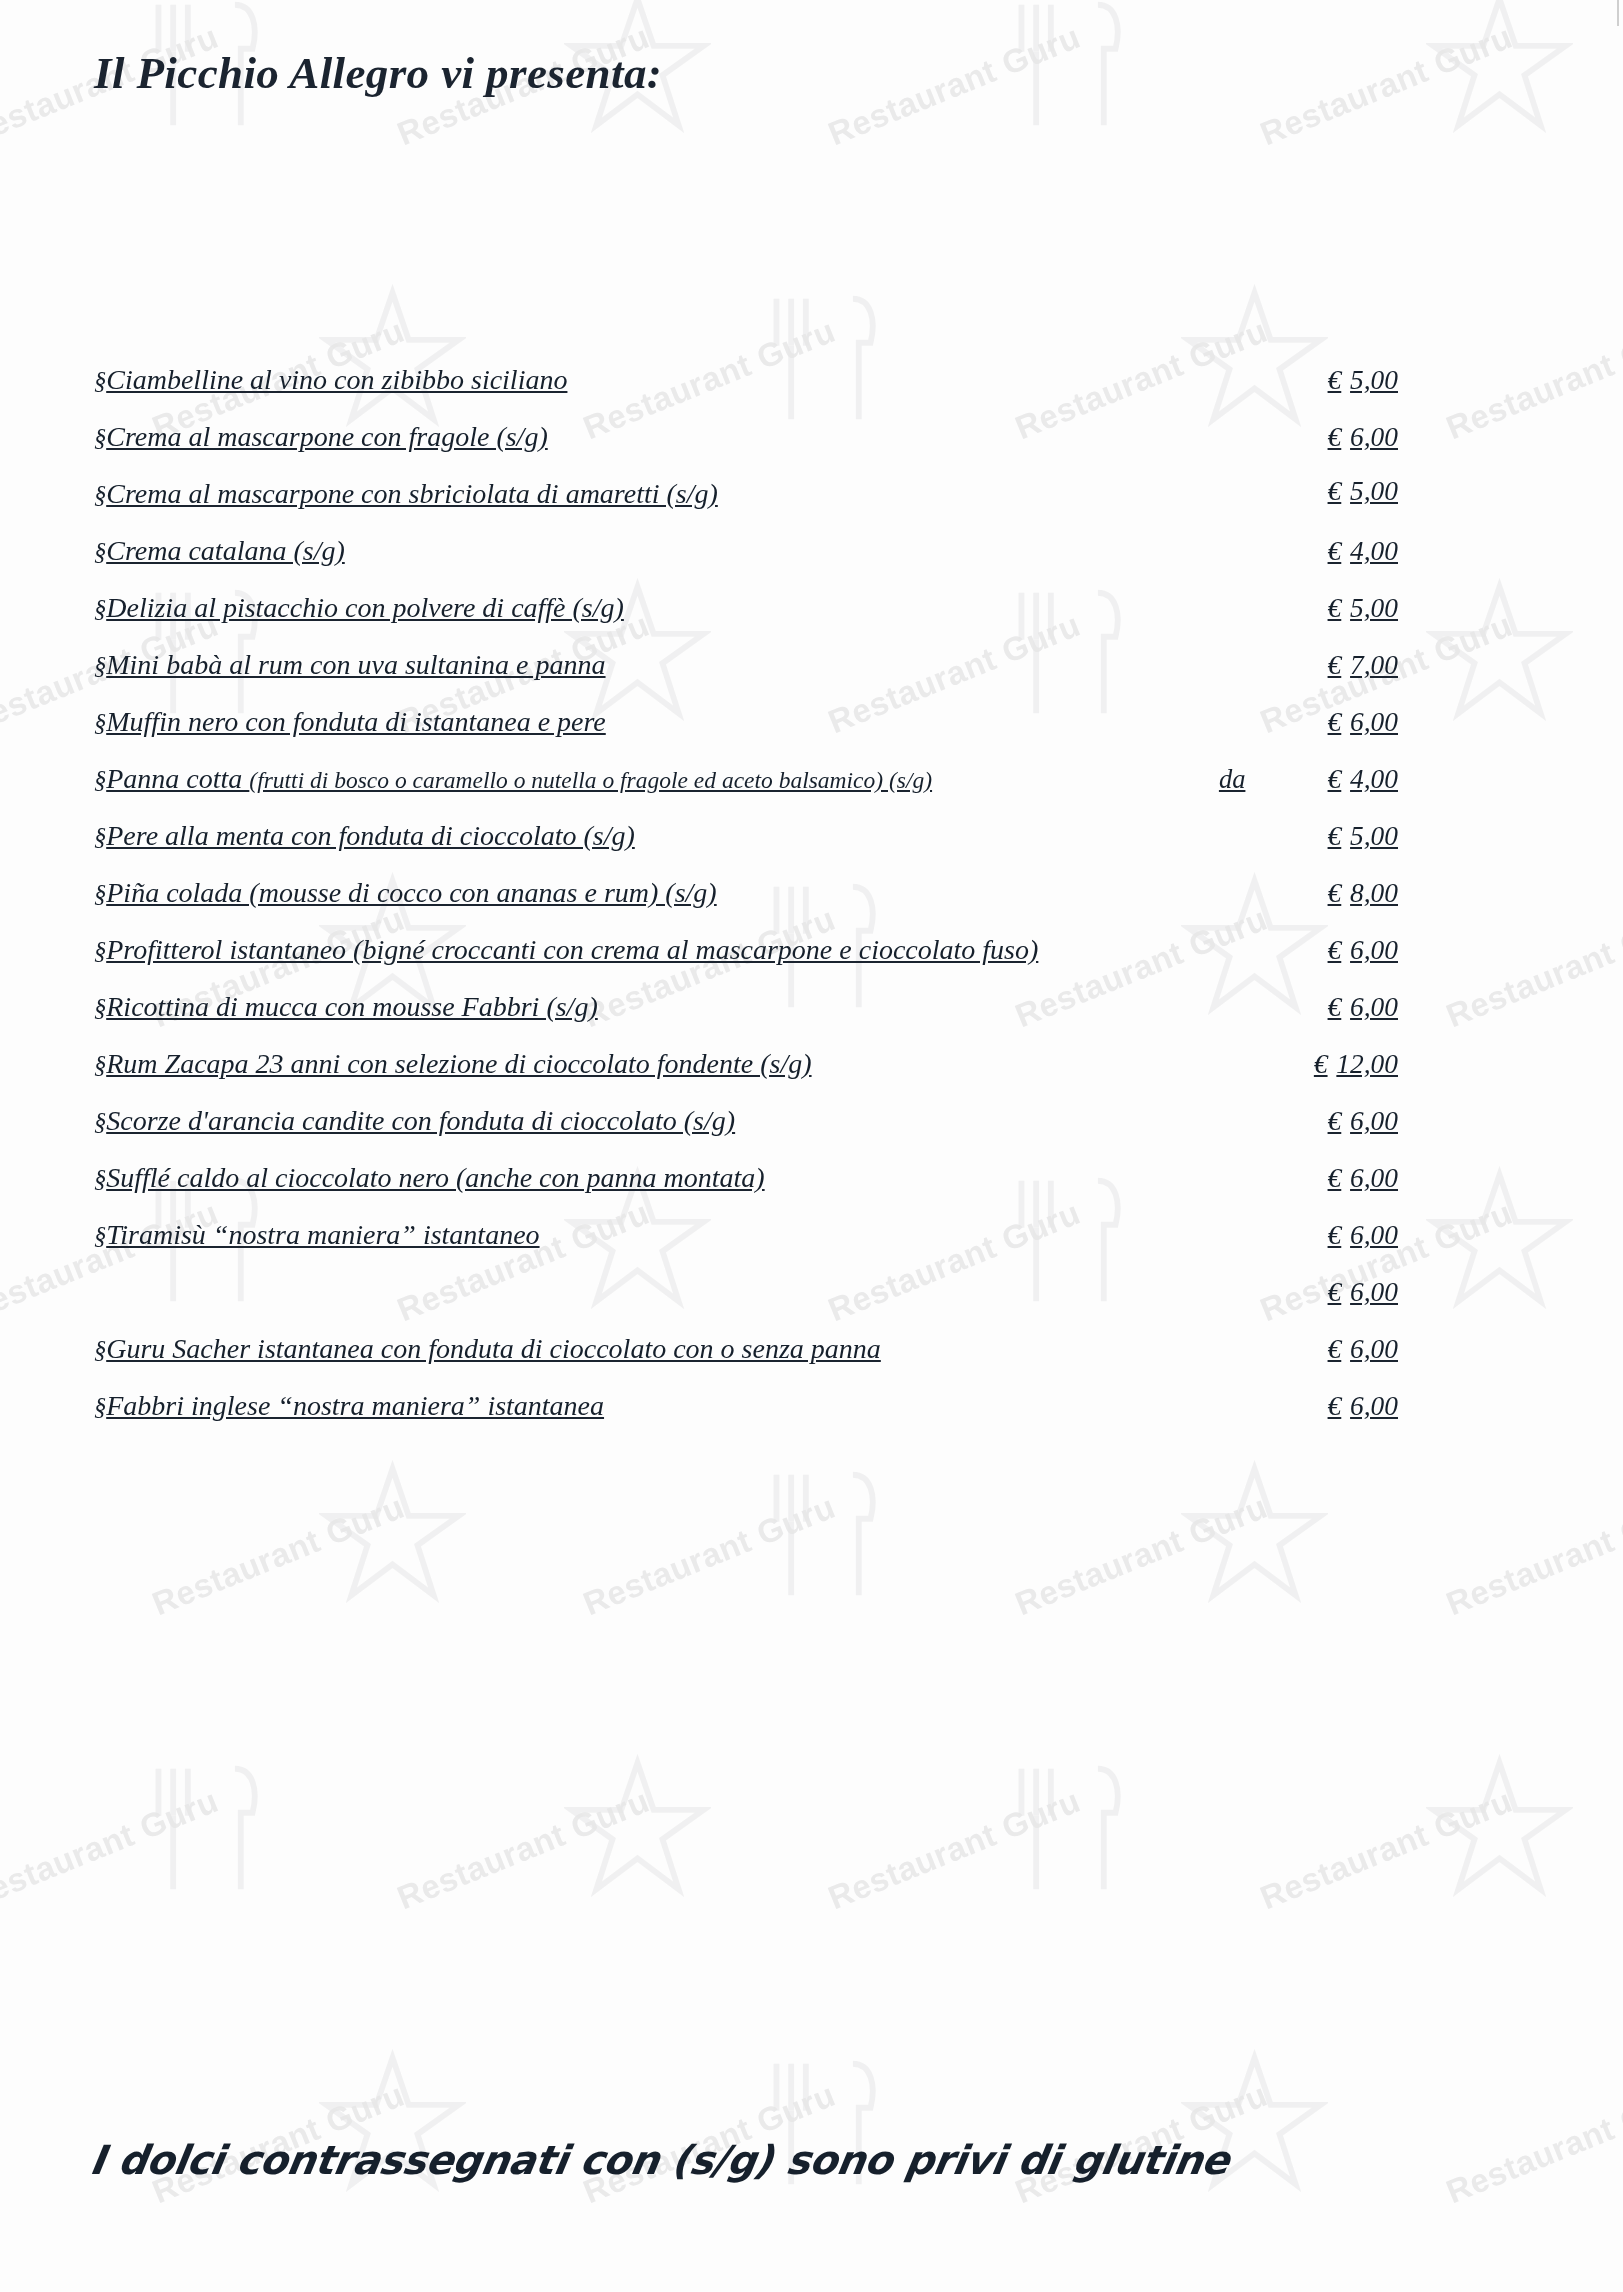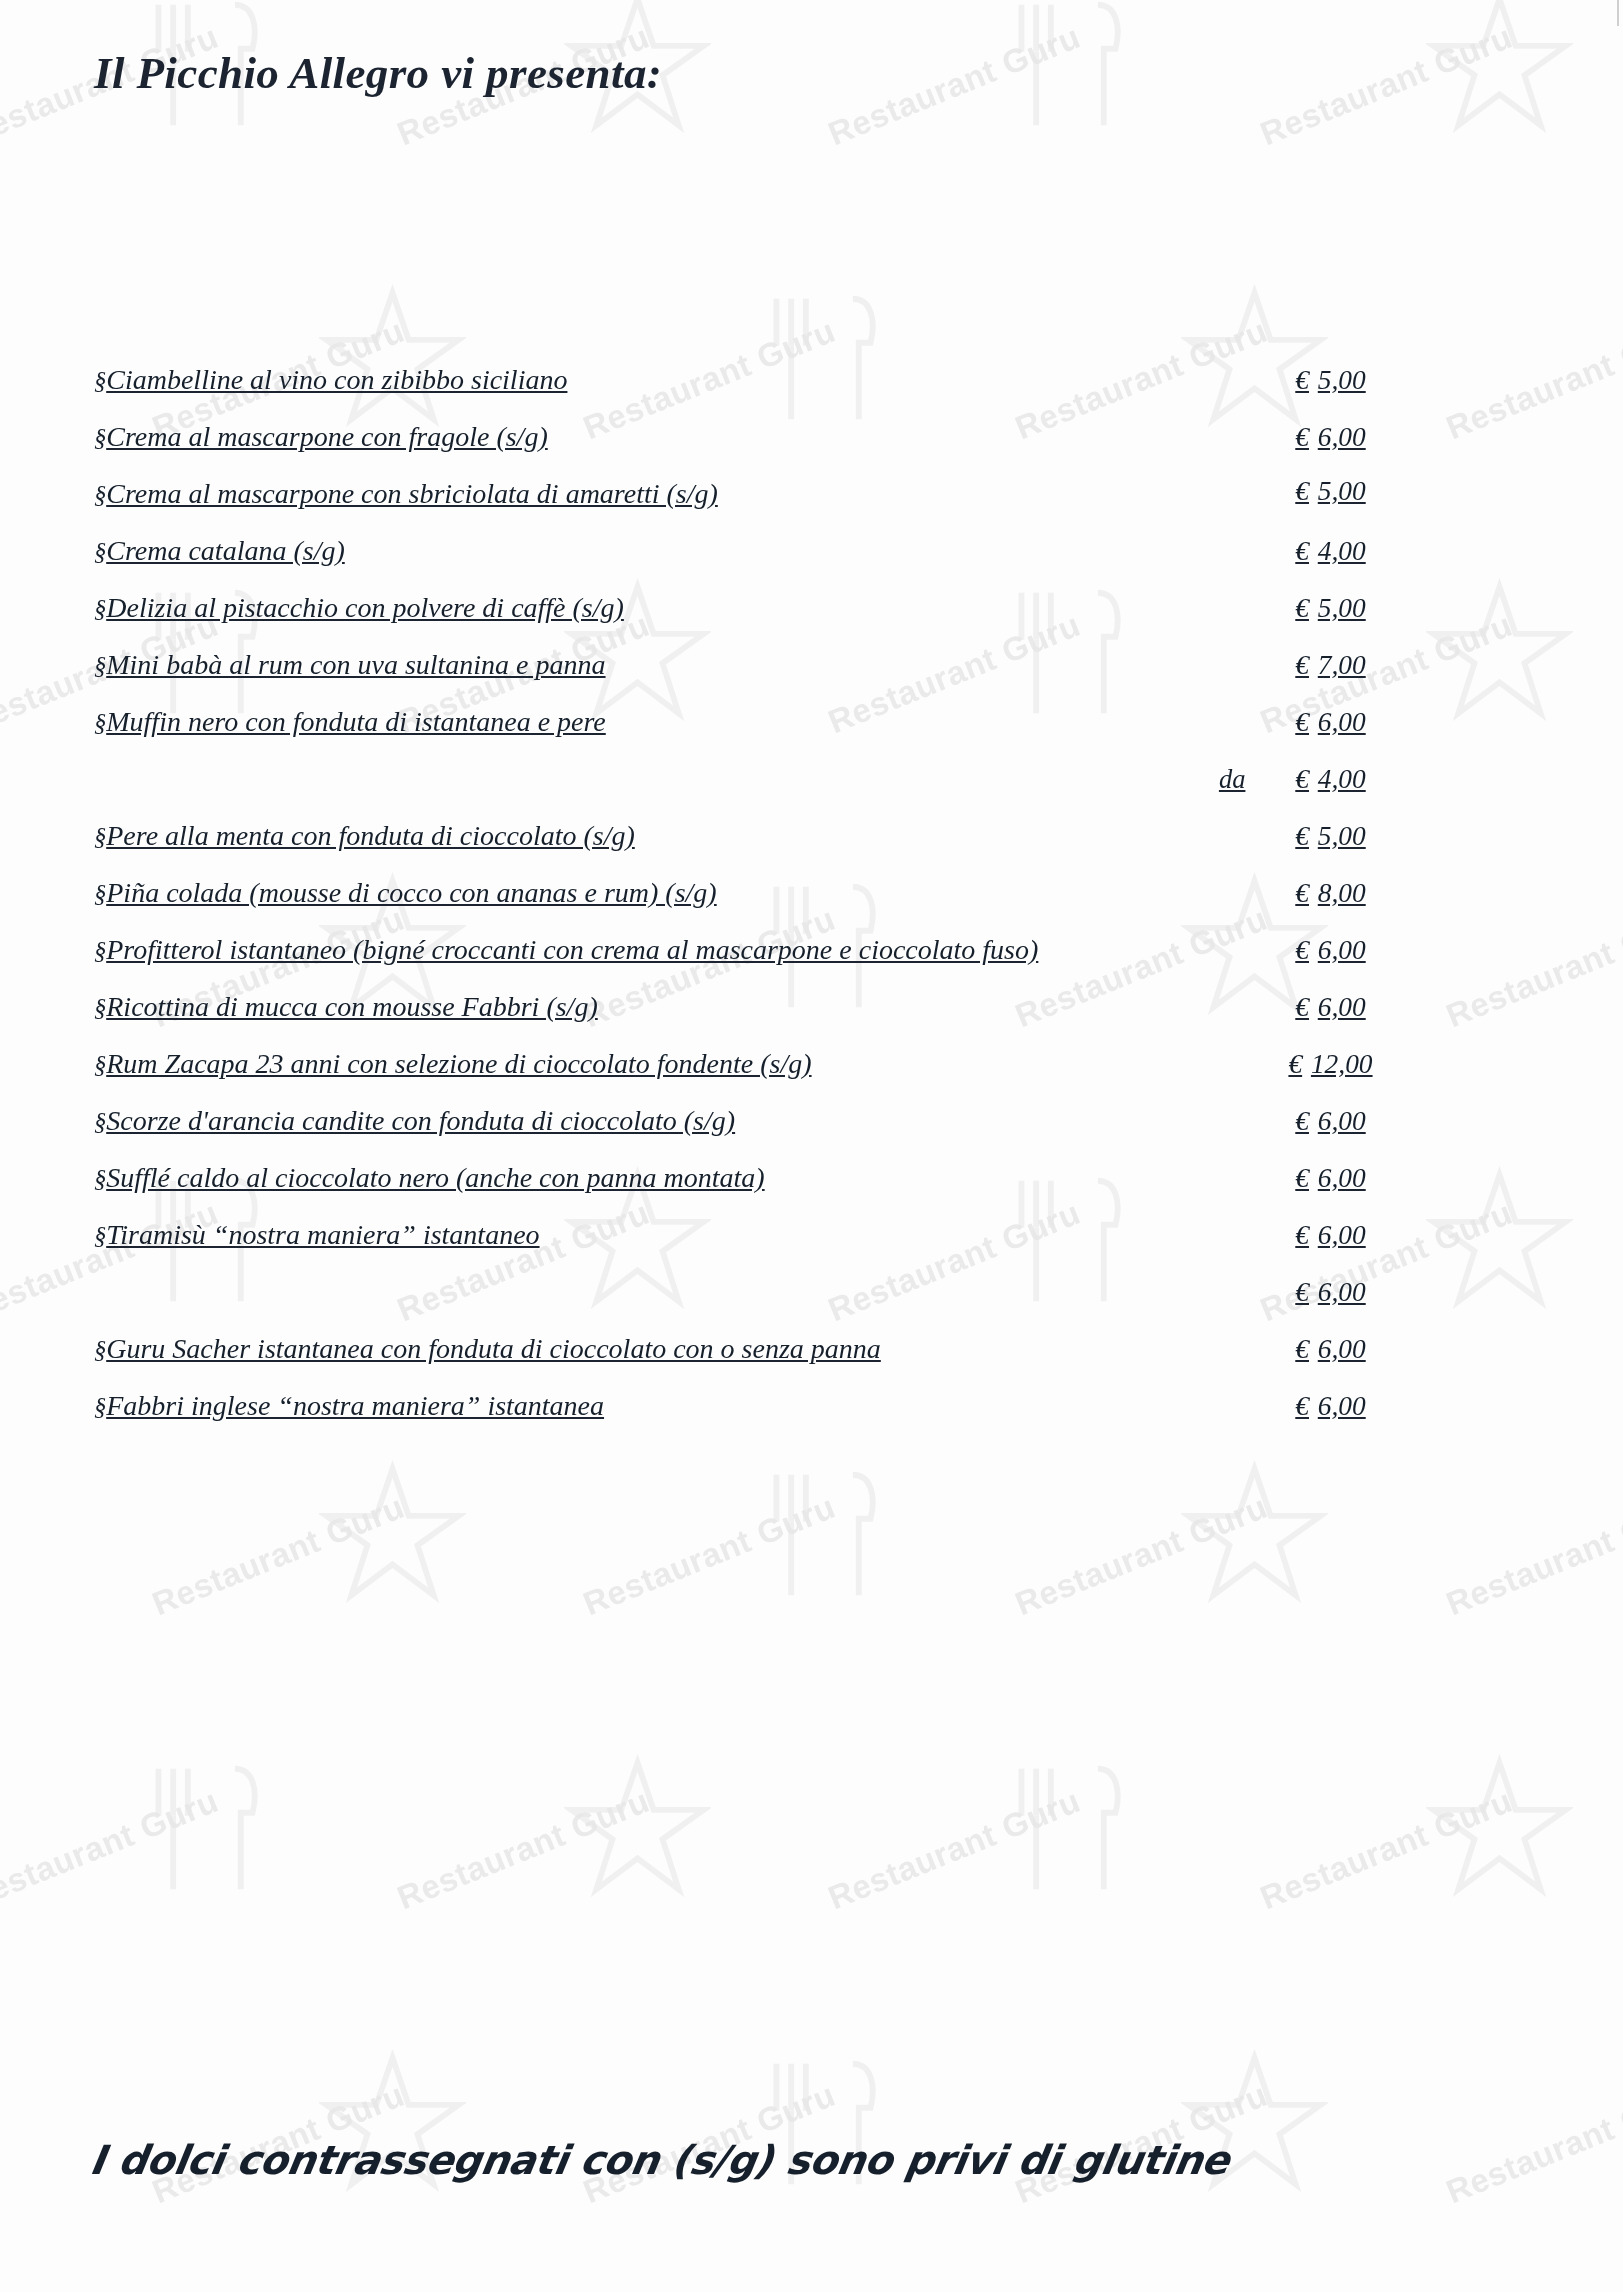--- a/index.html
+++ b/index.html
@@ -100,21 +100,21 @@
     flex: 0 0 auto;
     margin-right: 17.6px;
   }
 
   .price {
     font-style: italic;
     font-size: 27.4px;
     color: #16202c;
     flex: 0 0 auto;
     width: 135px;
-    text-align: center;
+    text-align: right;
     white-space: nowrap;
   }
   .price .cur { margin-right: 8.8px; }
 
   
   .menu-row:nth-child(3) .price { padding-left: 5.9px; position: relative; top: -2.9px; }
   .menu-row:nth-child(11) .price { padding-left: 0; }
   .menu-row:nth-child(14) .price { padding-left: 0px; }
 
   .footnote {
@@ -472,20 +472,21 @@
           <div class="item-name"><span class="sect">§</span><span>Mini babà al rum con uva sultanina e panna</span></div>
           <div class="spacer"></div>
           <div class="price"><span class="cur">€</span><span>7,00</span></div>
         </div>
         <div class="menu-row">
           <div class="item-name"><span class="sect">§</span><span>Muffin nero con fonduta di istantanea e pere</span></div>
           <div class="spacer"></div>
           <div class="price"><span class="cur">€</span><span>6,00</span></div>
         </div>
         <div class="menu-row">
+          <div class="item-name"><span class="sect">§</span><span>Panna cotta </span><span class="para">(frutti di bosco o caramello o nutella o fragole ed aceto balsamico) (s/g)</span></div>
           <div class="spacer"></div>
           <div class="da">da</div>
           <div class="price"><span class="cur">€</span><span>4,00</span></div>
         </div>
         <div class="menu-row">
           <div class="item-name"><span class="sect">§</span><span>Pere alla menta con fonduta di cioccolato (s/g)</span></div>
           <div class="spacer"></div>
           <div class="price"><span class="cur">€</span><span>5,00</span></div>
         </div>
         <div class="menu-row">

